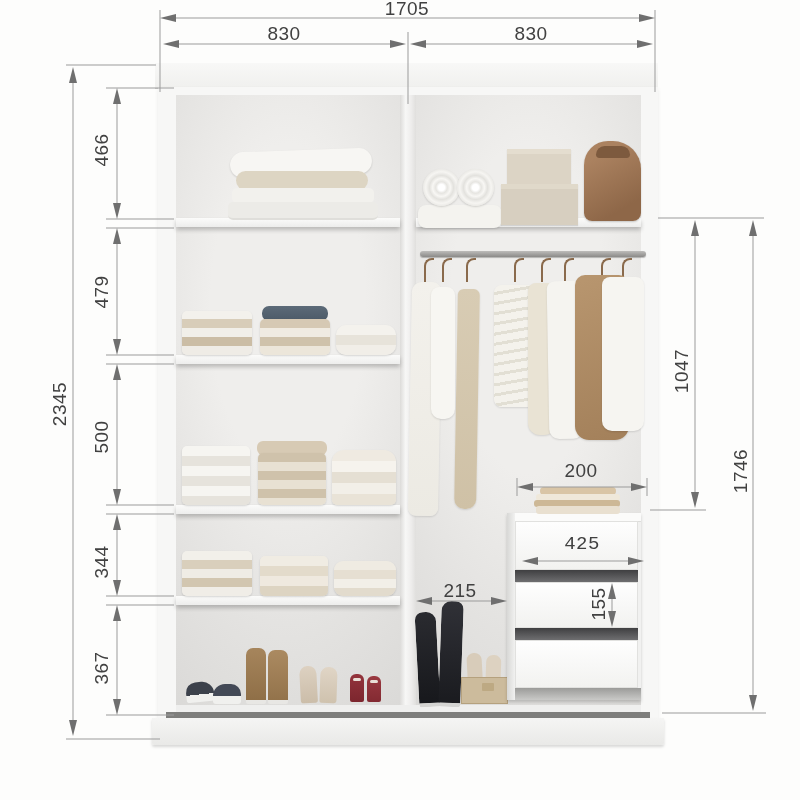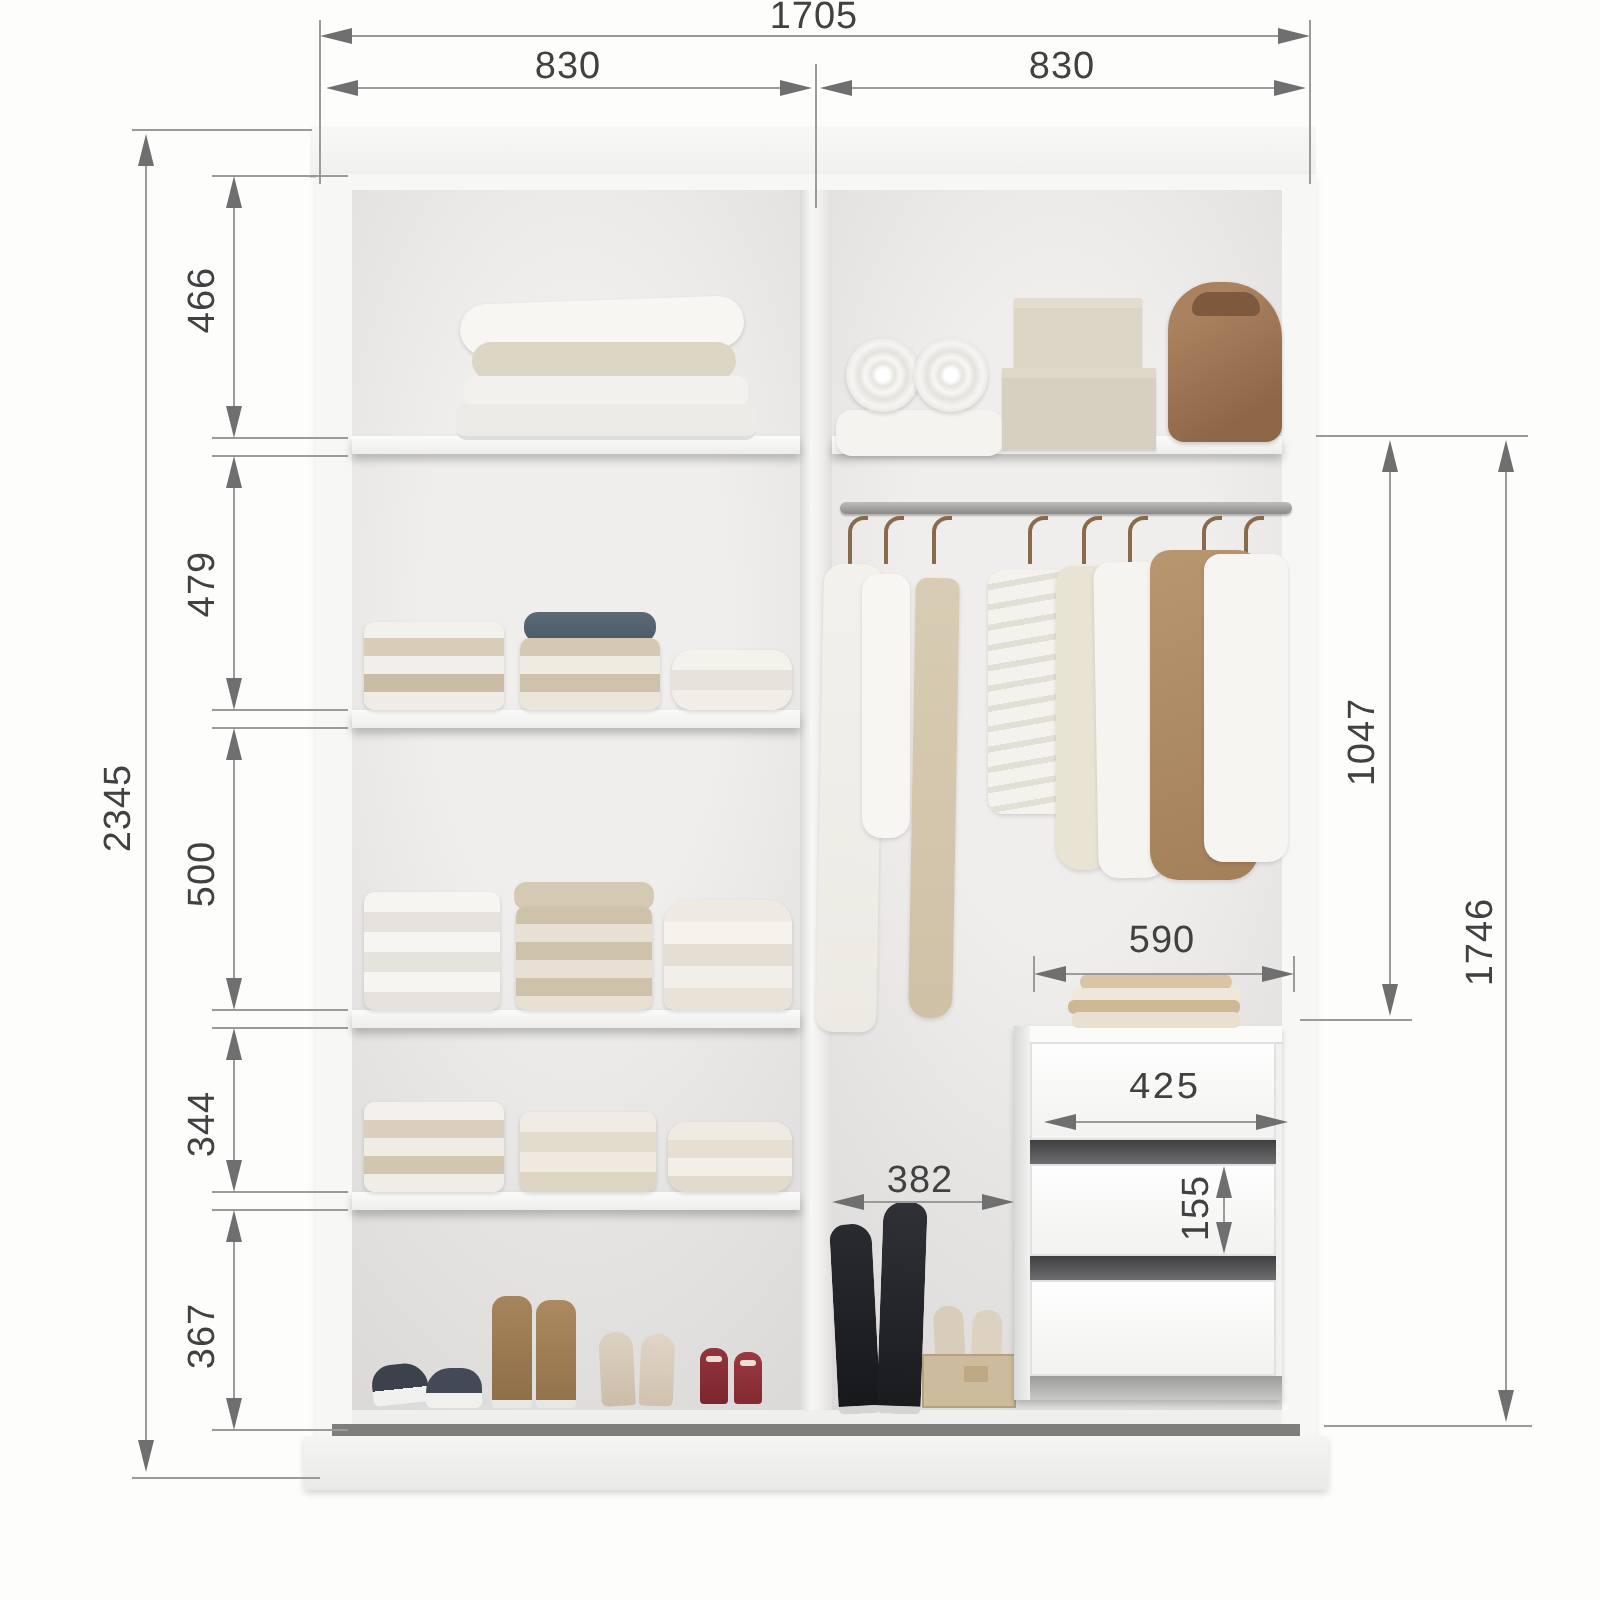--- a/index.html
+++ b/index.html
@@ -203,18 +203,18 @@
   <div class="dim-label" style="left:284px;top:34px;">830</div>
   <div class="dim-label" style="left:531px;top:34px;">830</div>
   <div class="dim-label vert" style="left:60px;top:404px;">2345</div>
   <div class="dim-label vert" style="left:102px;top:150px;">466</div>
   <div class="dim-label vert" style="left:102px;top:292px;">479</div>
   <div class="dim-label vert" style="left:102px;top:437px;">500</div>
   <div class="dim-label vert" style="left:102px;top:562px;">344</div>
   <div class="dim-label vert" style="left:102px;top:668px;">367</div>
   <div class="dim-label vert" style="left:682px;top:371px;">1047</div>
   <div class="dim-label vert" style="left:741px;top:471px;">1746</div>
-  <div class="dim-label" style="left:581px;top:471px;">590</div>
+  <div class="dim-label" style="left:581px;top:471px;">200</div>
   <div class="dim-label" style="left:582px;top:544px;font-family:Liberation Mono, monospace;">425</div>
   <div class="dim-label vert" style="left:599px;top:604px;">155</div>
-  <div class="dim-label" style="left:460px;top:591px;">382</div>
+  <div class="dim-label" style="left:460px;top:591px;">215</div>
 
 </div>
 
 </body></html>

